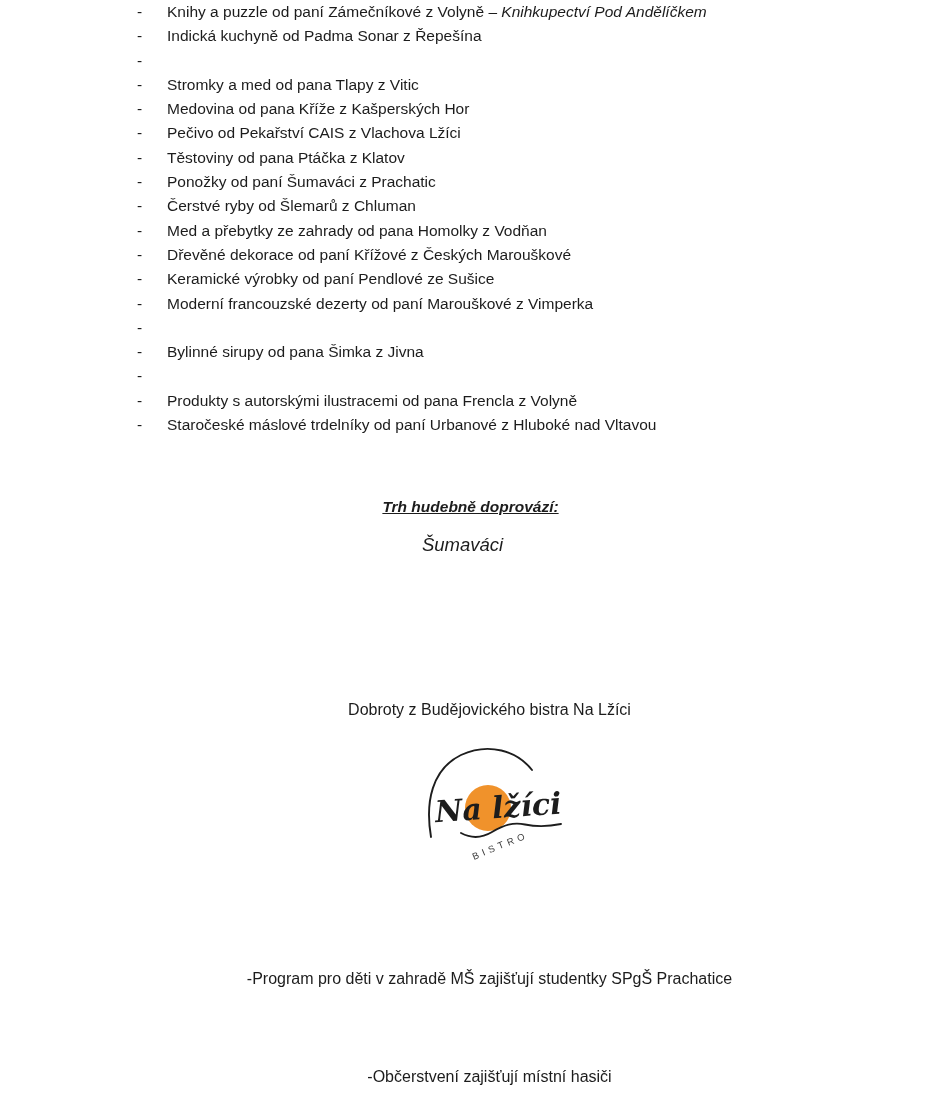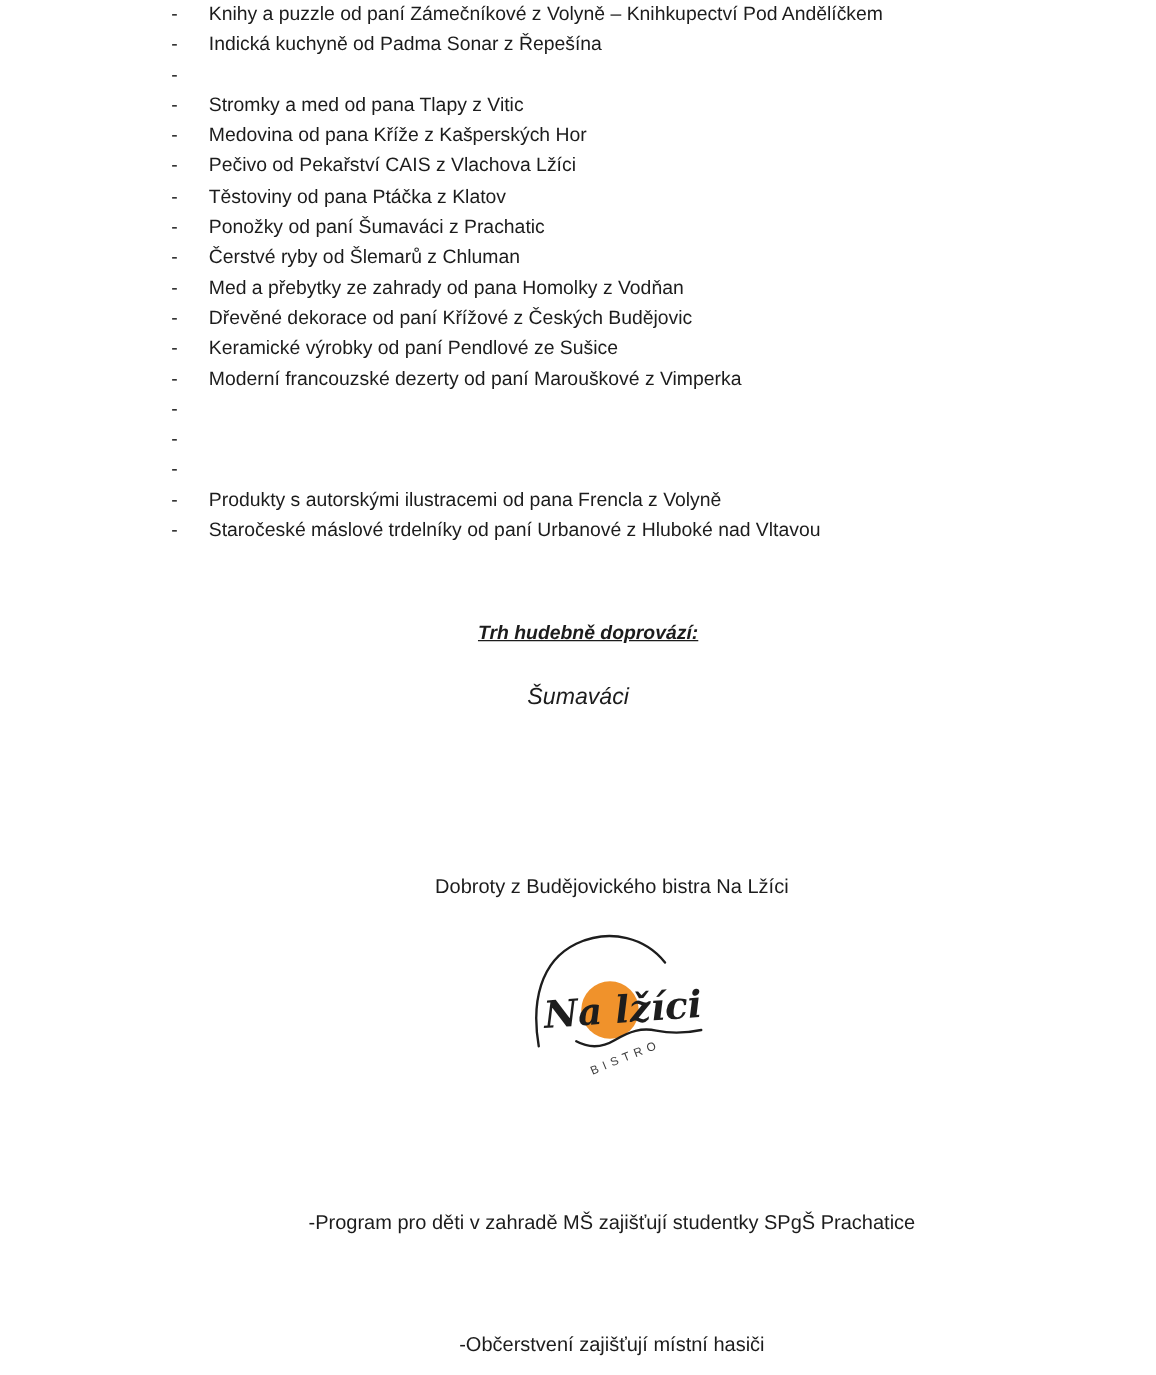--- a/index.html
+++ b/index.html
@@ -8,27 +8,27 @@
     width: 925px;
     height: 1100px;
     background: #ffffff;
     font-family: "Liberation Sans", sans-serif;
     color: #1c1c1c;
     overflow: hidden;
   }
   .vendor-list { position: absolute; left: 137px; top: 0; }
   .row { display: flex; font-size: 15.5px; line-height: 24.3px; }
   .dash { width: 30px; flex: 0 0 30px; }
-  .it { }
+  .it { font-style: italic; }
   .center-line { position: absolute; left: 0; width: 925px; text-align: center; white-space: nowrap; }
   .music-heading {
     top: 498px; font-size: 15.5px; font-weight: bold; font-style: italic;
     text-decoration: underline; transform: translateX(8px);
   }
-  .band-name { top: 546px; font-size: 18.5px; font-style: italic; }
+  .band-name { top: 534px; font-size: 18.5px; font-style: italic; }
   .bistro-caption { top: 701px; font-size: 16px; transform: translateX(27px); }
   .program-note { top: 970px; font-size: 16px; transform: translateX(27px); }
   .refreshments-note { top: 1068px; font-size: 16px; transform: translateX(27px); }
   .logo-wrap { position: absolute; left: 412px; top: 740px; width: 170px; height: 150px; }
   .logo-script {
     font-family: "DejaVu Serif", serif;
     font-style: italic;
     font-weight: bold;
   }
   .logo-bistro {
@@ -76,35 +76,36 @@
     <div class="row">
         <span class="dash">-</span>
         <span class="txt"><span>Čerstvé ryby od Šlemarů z Chluman</span><span class="it"></span></span>
       </div>
     <div class="row">
         <span class="dash">-</span>
         <span class="txt"><span>Med a přebytky ze zahrady od pana Homolky z Vodňan</span><span class="it"></span></span>
       </div>
     <div class="row">
         <span class="dash">-</span>
-        <span class="txt"><span>Dřevěné dekorace od paní Křížové z Českých Budějovic</span><span class="it"></span></span>
+        <span class="txt"><span>Dřevěné dekorace od paní Křížové z Českých Marouškové</span><span class="it"></span></span>
       </div>
     <div class="row">
         <span class="dash">-</span>
         <span class="txt"><span>Keramické výrobky od paní Pendlové ze Sušice</span><span class="it"></span></span>
       </div>
     <div class="row">
         <span class="dash">-</span>
         <span class="txt"><span>Moderní francouzské dezerty od paní Marouškové z Vimperka</span><span class="it"></span></span>
       </div>
     <div class="row">
         <span class="dash">-</span>
       </div>
     <div class="row">
         <span class="dash">-</span>
+        <span class="txt"><span>Bylinné sirupy od pana Šimka z Jivna</span><span class="it"></span></span>
       </div>
     <div class="row">
         <span class="dash">-</span>
       </div>
     <div class="row">
         <span class="dash">-</span>
         <span class="txt"><span>Produkty s autorskými ilustracemi od pana Frencla z Volyně</span><span class="it"></span></span>
       </div>
     <div class="row">
         <span class="dash">-</span>

